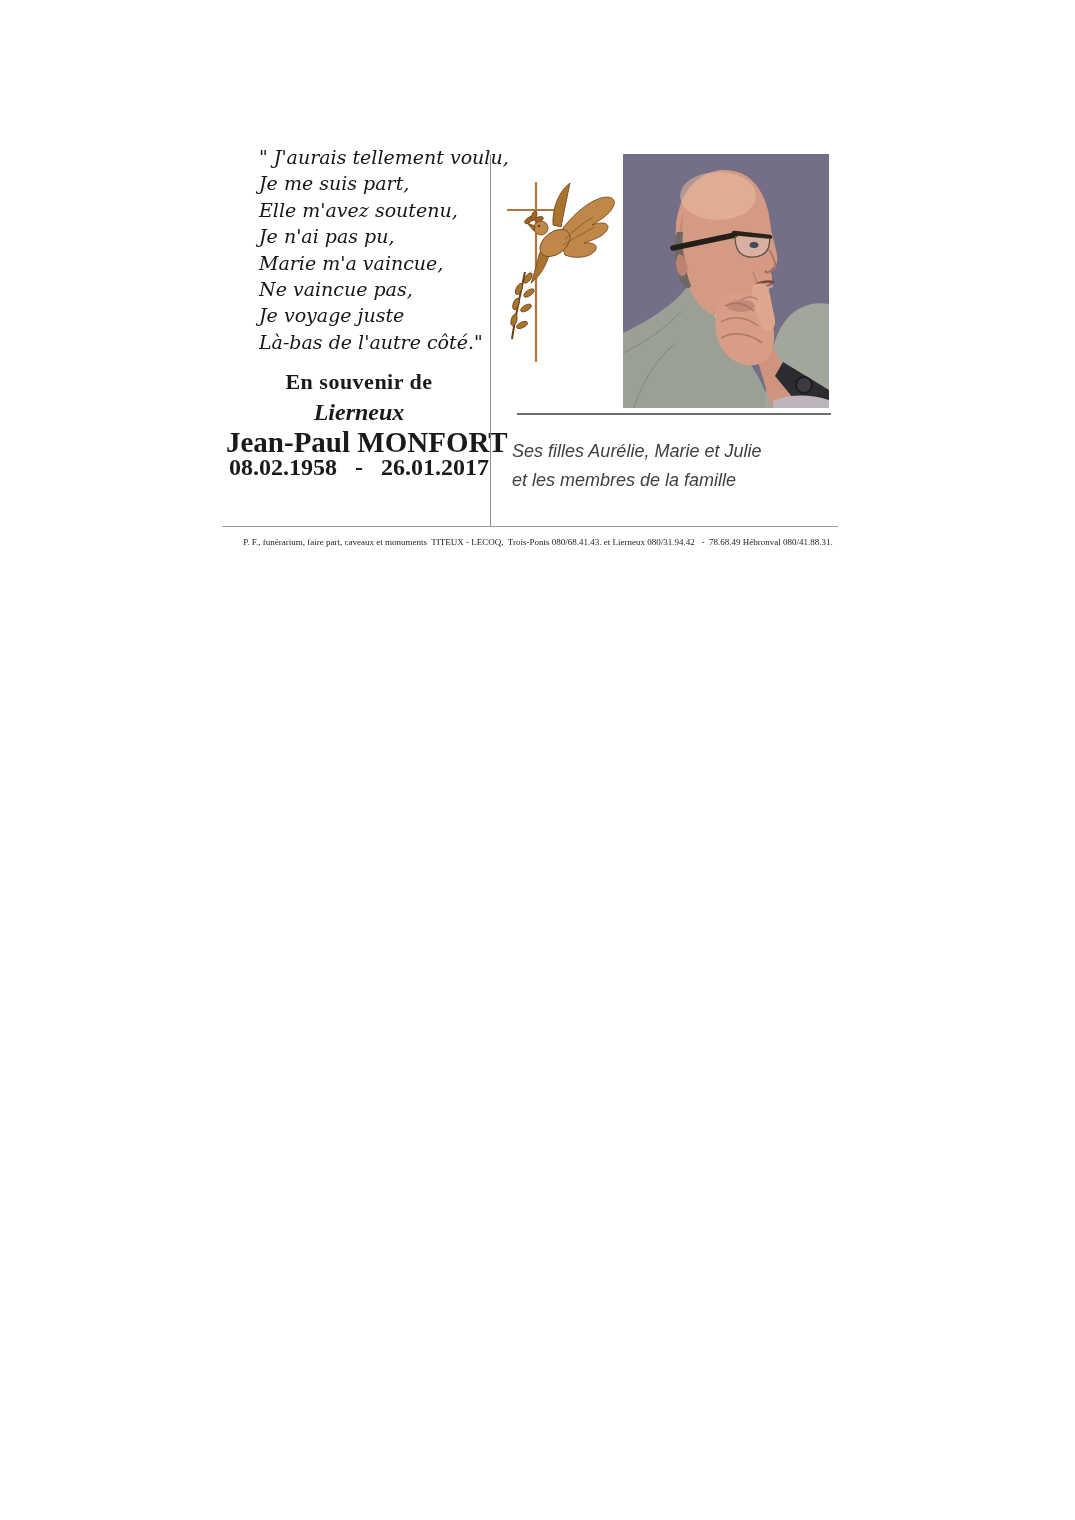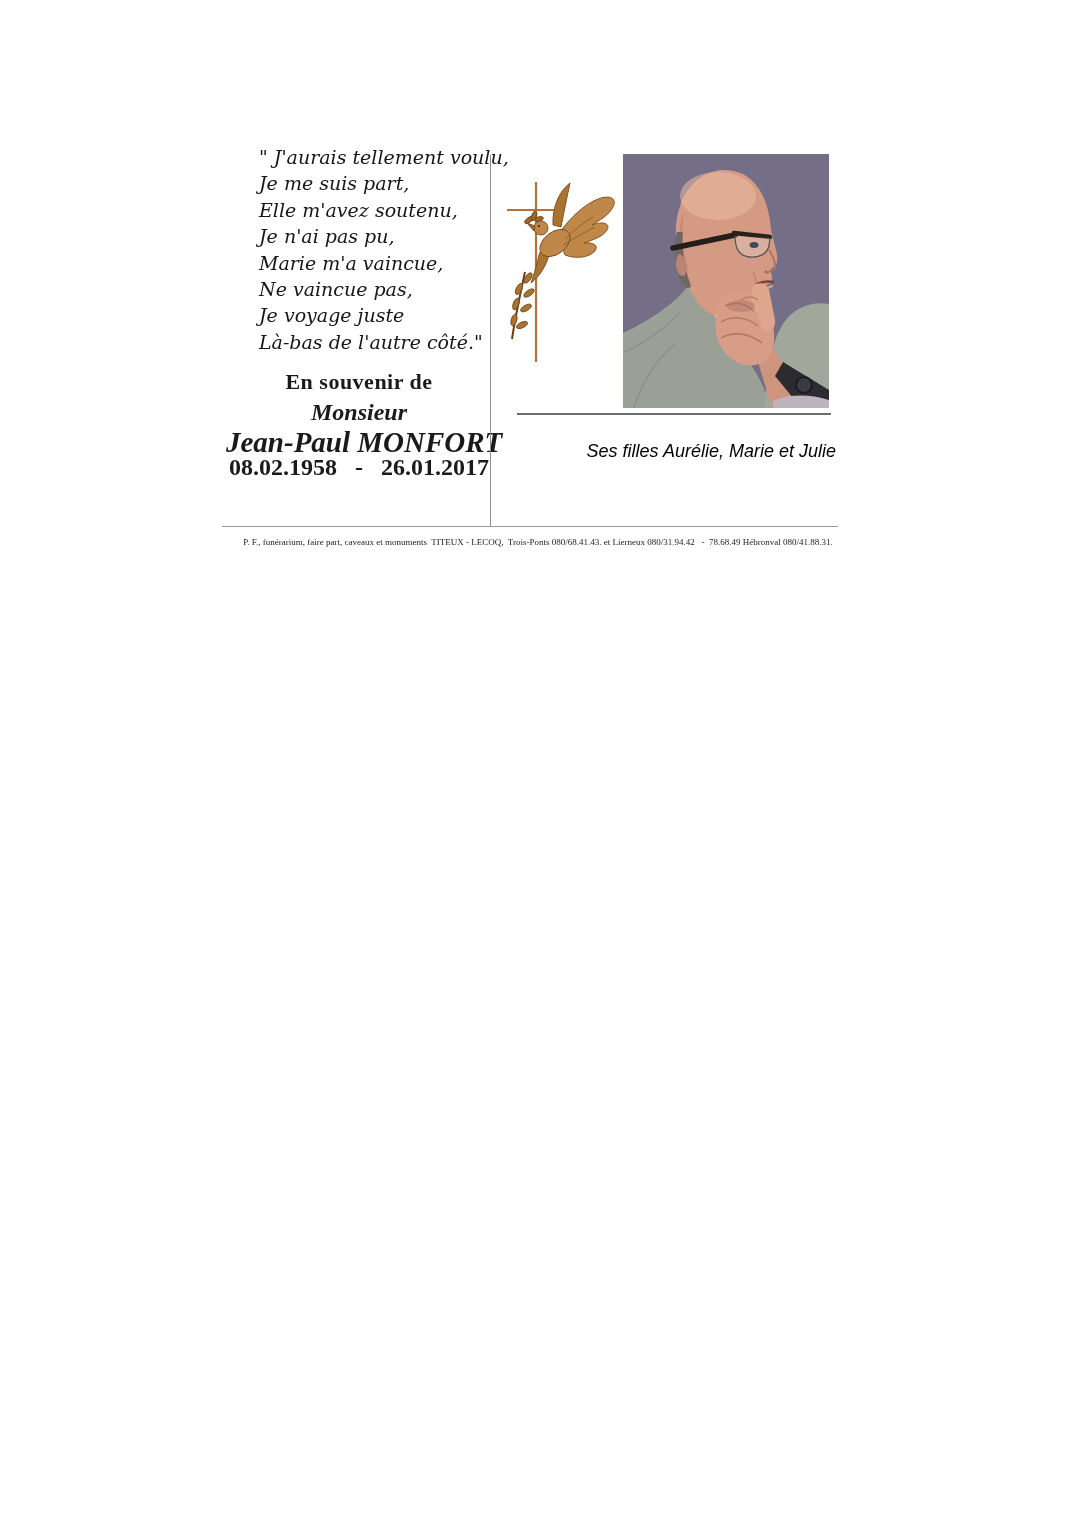--- a/index.html
+++ b/index.html
@@ -7,51 +7,51 @@
         font-family:"Liberation Serif", serif;color:#1a1a1a;}
 
   
   .poem{position:absolute;left:259px;top:144px;font-family:"DejaVu Serif", serif;
         font-style:italic;font-size:19px;line-height:26.4px;color:#161616;white-space:pre;}
 
   
   .leftcol{position:absolute;left:226px;top:0;width:266px;text-align:center;}
   .souvenir{position:absolute;top:369px;width:100%;font-weight:bold;font-size:22px;letter-spacing:.5px;}
   .monsieur{position:absolute;top:399px;width:100%;font-weight:bold;font-style:italic;font-size:24px;}
-  .name{position:absolute;top:426px;width:100%;font-weight:bold;font-style:italic;font-size:29px;white-space:nowrap;}
+  .name{position:absolute;top:426px;width:100%;font-weight:bold;font-size:29px;white-space:nowrap;}
   .dates{position:absolute;top:454px;width:100%;font-weight:bold;font-size:24px;white-space:pre;}
 
   
   .vline{position:absolute;left:490px;top:155px;width:1px;height:372px;background:#8f8f8f;}
   .photoline{position:absolute;left:517px;top:413px;width:314px;height:2px;background:#6d6d6d;}
   .bottomline{position:absolute;left:222px;top:526px;width:616px;height:1px;background:#9b9b9b;}
 
   
   .dove{position:absolute;left:503px;top:179px;width:118px;height:188px;}
   .portrait{position:absolute;left:623px;top:154px;width:206px;height:254px;}
 
   
-  .thanks{position:absolute;left:512px;top:437px;width:324px;text-align:right;
-          font-family:"Liberation Sans", sans-serif;font-size:18px;line-height:28.5px;color:#000000;}
+  .thanks{position:absolute;left:512px;top:437px;width:324px;text-align:left;
+          font-family:"Liberation Sans", sans-serif;font-size:18px;line-height:28.5px;color:#404040;}
   .thanks .it{font-style:italic;}
 
   
   .footer{position:absolute;left:230px;top:537px;width:616px;text-align:center;
           font-size:9px;color:#222;white-space:pre;font-family:"Liberation Serif", serif;}
 </style>
 </head>
 <body>
 
 <div class="page">
 
   <div class="poem"><span>" J'aurais tellement voulu,</span><br><span>Je me suis part,</span><br><span>Elle m'avez soutenu,</span><br><span>Je n'ai pas pu,</span><br><span>Marie m'a vaincue,</span><br><span>Ne vaincue pas,</span><br><span>Je voyage juste</span><br><span>Là-bas de l'autre côté."</span></div>
 
   <div class="leftcol">
     <div class="souvenir">En souvenir de</div>
-    <div class="monsieur">Monsieur</div>
+    <div class="monsieur">Lierneux</div>
     <div class="name">Jean-Paul MONFORT</div>
     <div class="dates">08.02.1958   -   26.01.2017</div>
   </div>
 
   <div class="vline"></div>
 
   <svg class="dove" viewBox="0 0 118 188" xmlns="http://www.w3.org/2000/svg">
 
     <g stroke="#b5723b" stroke-width="2.2" fill="none">
       <path d="M33,3 V183"></path>
@@ -137,18 +137,19 @@
 
     <path d="M150,247 C166,240 186,240 206,246 L206,256 L150,256 Z" fill="#bfb3bd"></path>
 
     <ellipse cx="118" cy="152" rx="14" ry="6" fill="#a06b5c" opacity="0.4"></ellipse>
   </svg>
 
   <div class="photoline"></div>
 
   <div class="thanks">
     <div class="it">Ses filles Aurélie, Marie et Julie</div>
+    <div class="it">et les membres de la famille</div>
   </div>
 
   <div class="bottomline"></div>
   <div class="footer">P. F., funérarium, faire part, caveaux et monuments  TITEUX - LECOQ,  Trois-Ponts 080/68.41.43. et Lierneux 080/31.94.42   -  78.68.49 Hébronval 080/41.88.31.</div>
 
 </div>
 
 </body></html>

